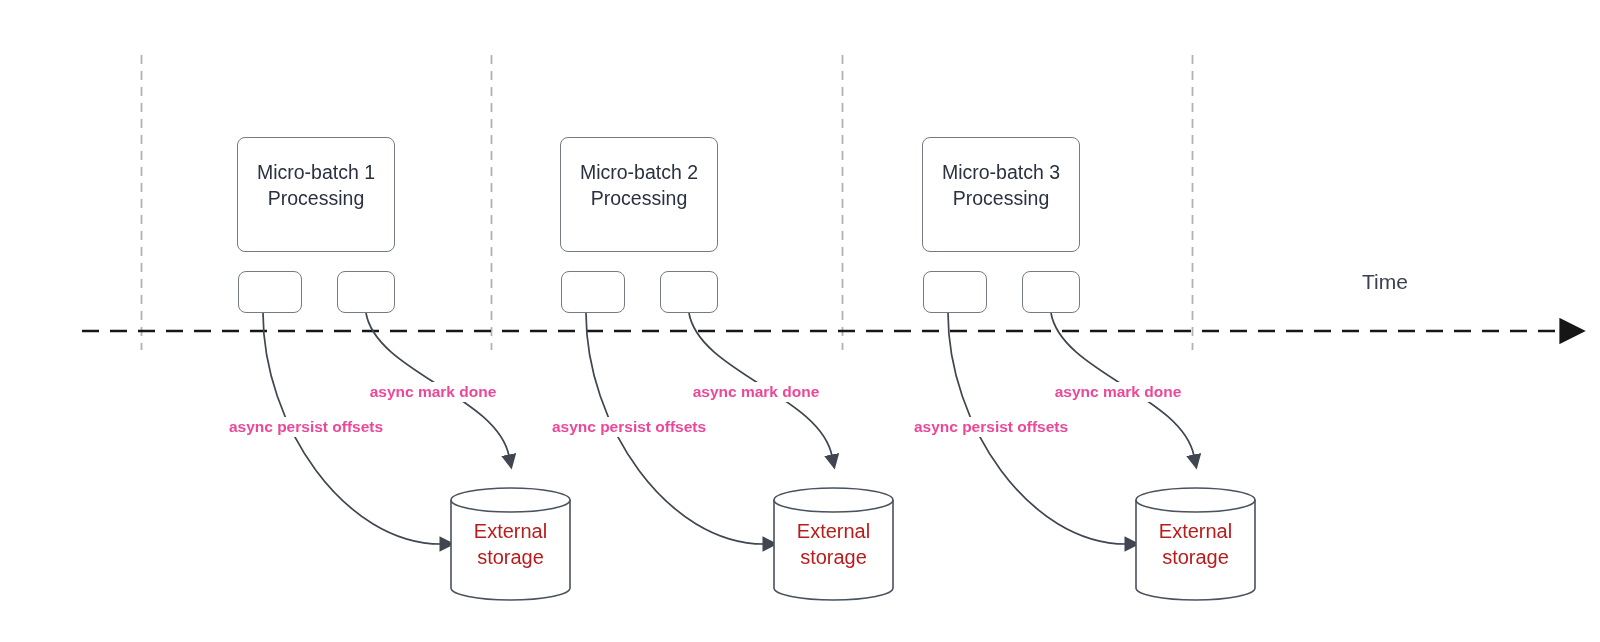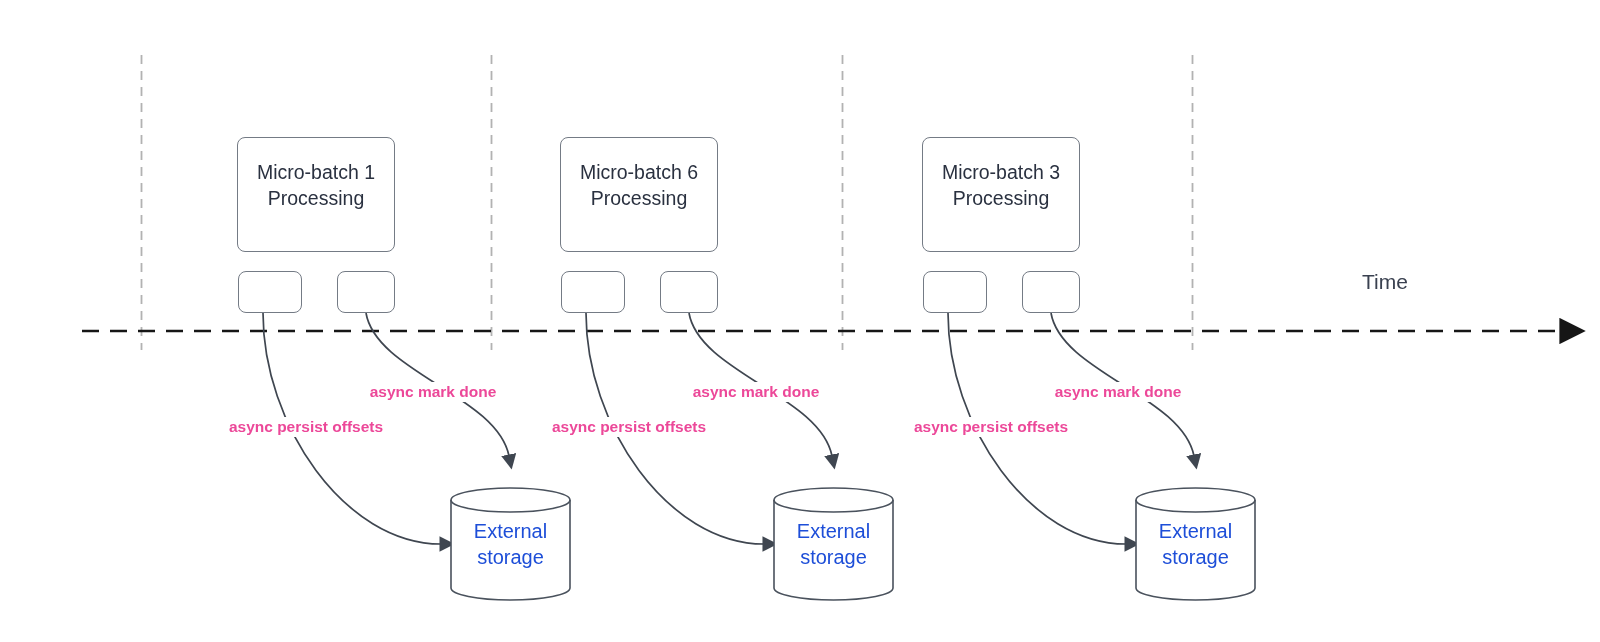--- a/index.html
+++ b/index.html
@@ -44,21 +44,21 @@
     font-size: 15.5px; font-weight: bold; color: #ec4899;
     white-space: nowrap;
   }
   .lbl-persist { left: 306px; top: 417px; }
   .lbl-mark   { left: 433px; top: 382px; }
 
   .storage-label {
     position: absolute; left: 451px; top: 496px;
     width: 119px; height: 76px;
     display: flex; flex-direction: column; align-items: center; justify-content: center;
-    font-size: 20px; line-height: 26px; color: #1d4ed8;
+    font-size: 20px; line-height: 26px; color: #b91c1c;
     text-align: center;
   }
   .time-label {
     position: absolute; left: 1385px; top: 272px;
     transform: translate(-50%, -50%);
     font-size: 21px; color: #3a4150;
     white-space: nowrap;
   }
 </style>
 </head>
@@ -119,21 +119,21 @@
       <div class="edge-label lbl-persist">async persist offsets</div>
       <div class="edge-label lbl-mark">async mark done</div>
       <div class="storage-label">
         <span>External</span>
         <span>storage</span>
       </div>
     </div>
 
     <div class="group" style="left:323px">
       <div class="proc-box">
-        <span>Micro-batch 6</span>
+        <span>Micro-batch 2</span>
         <span>Processing</span>
       </div>
       <div class="mini mini-1"></div>
       <div class="mini mini-2"></div>
       <div class="edge-label lbl-persist">async persist offsets</div>
       <div class="edge-label lbl-mark">async mark done</div>
       <div class="storage-label">
         <span>External</span>
         <span>storage</span>
       </div>

